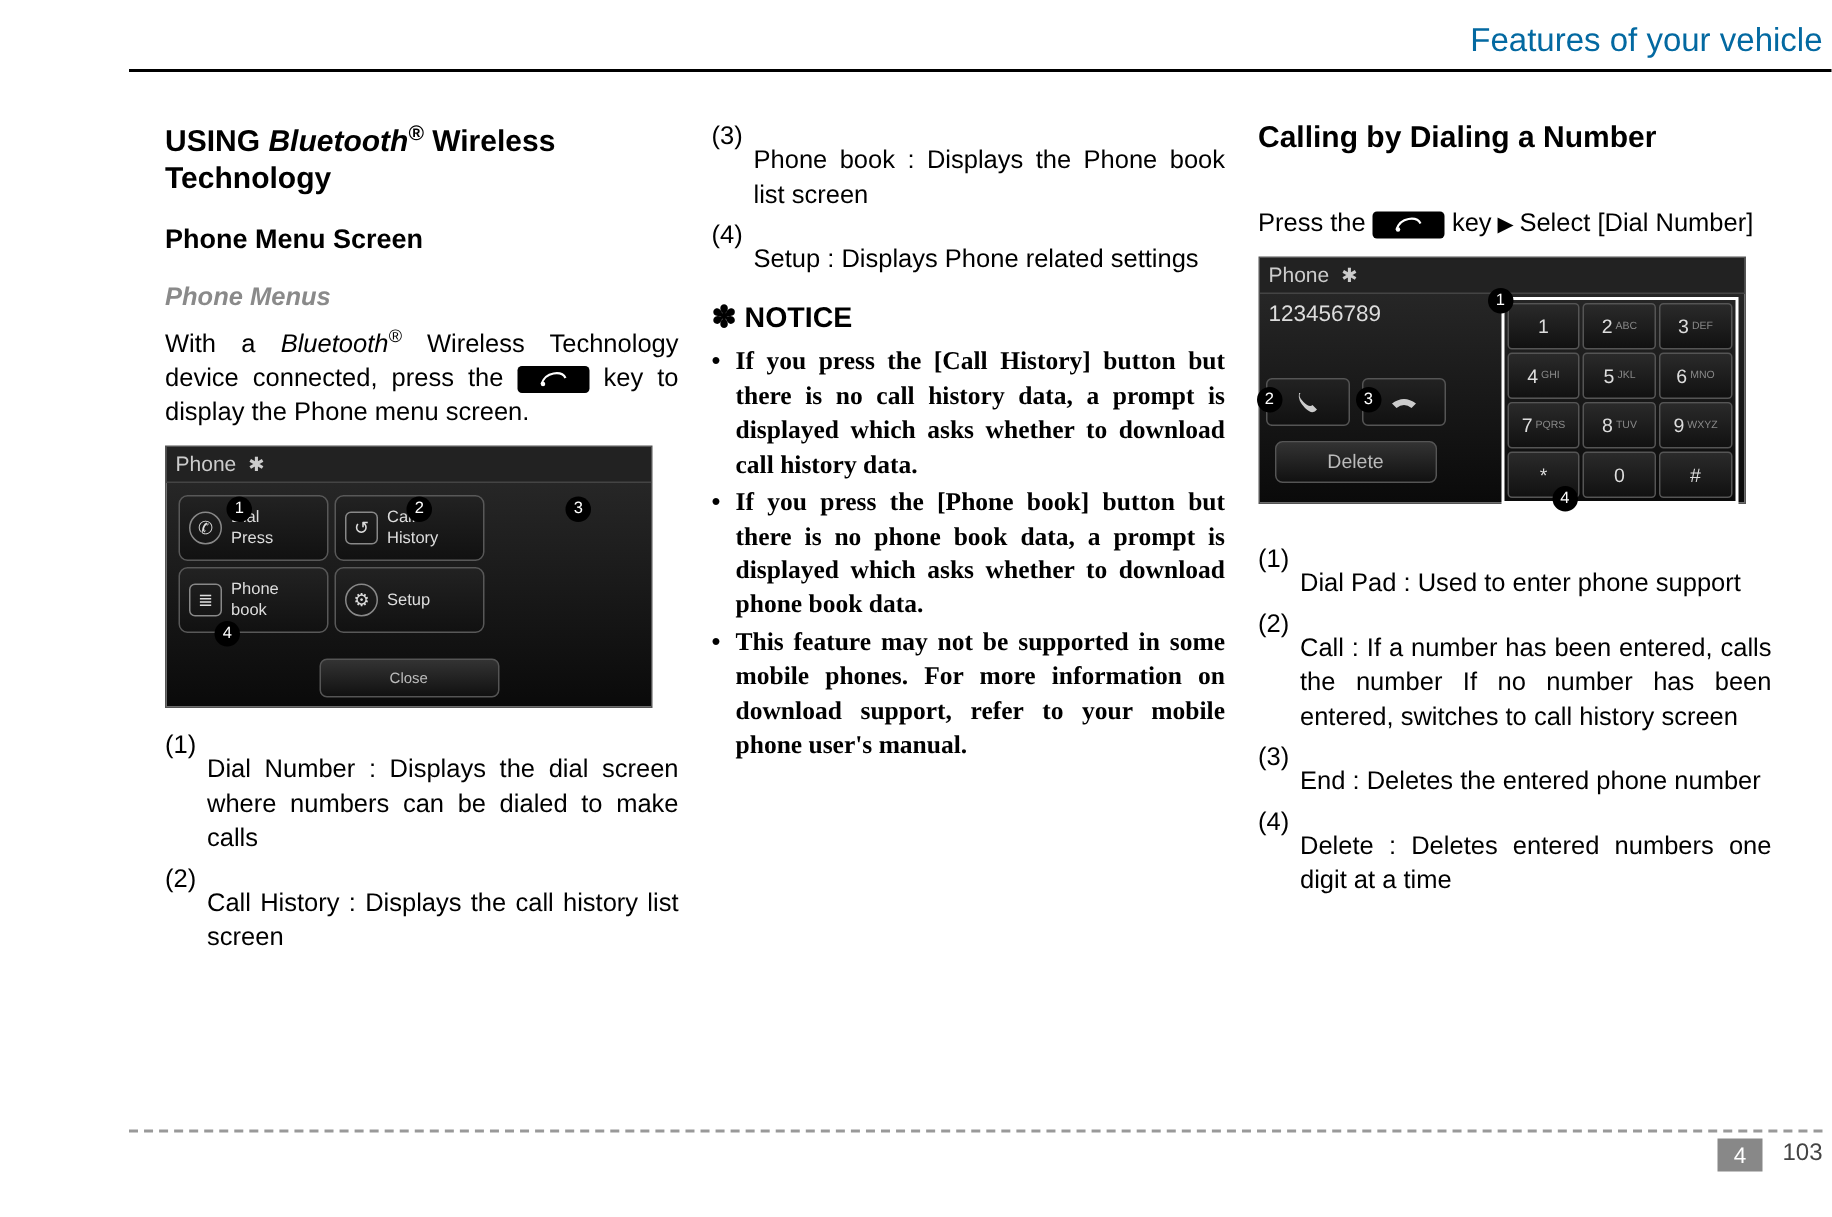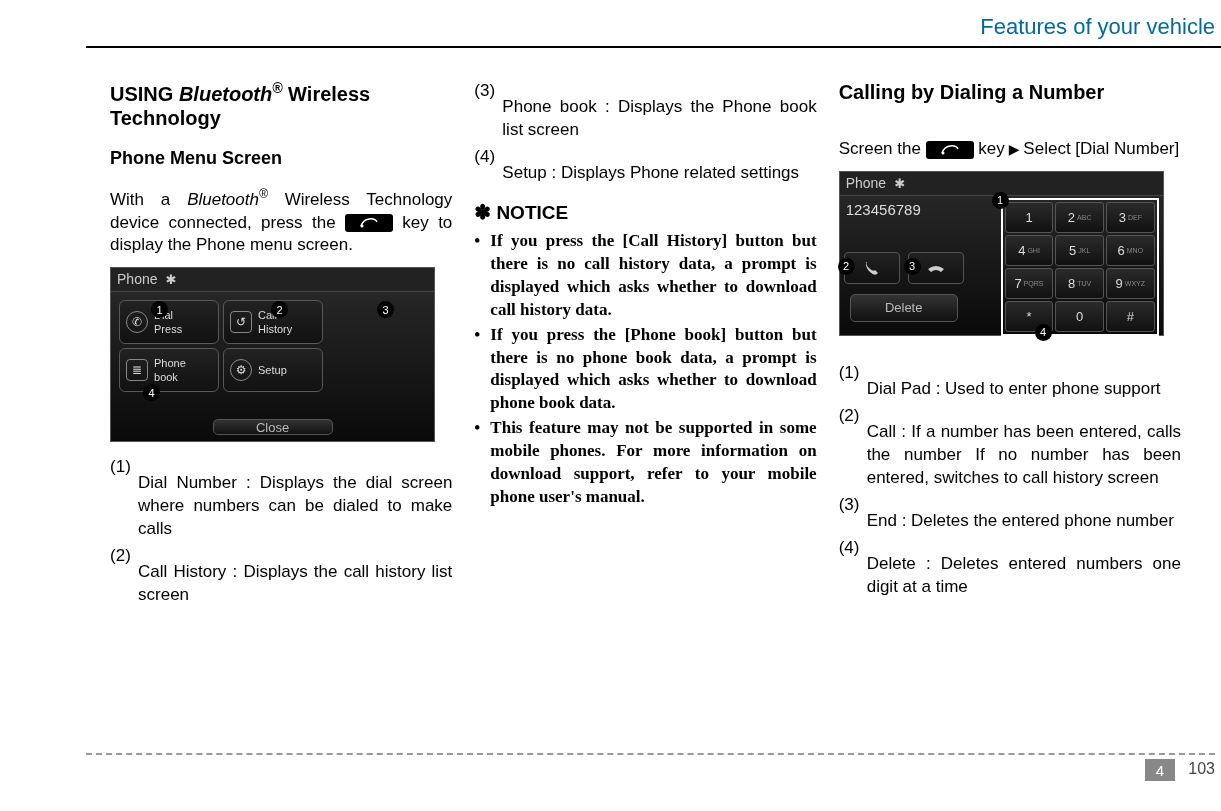--- a/index.html
+++ b/index.html
@@ -130,26 +130,26 @@
     display: flex; align-items: center; justify-content: center;
     font-size: 12px;
   }
   .menu-btn-sq .mico { border-radius: 4px; }
   .close-btn {
     position: absolute;
     bottom: 6px;
     left: 50%;
     transform: translateX(-50%);
     width: 120px;
-    height: 16px;
+    height: 26px;
     background: linear-gradient(#333,#111);
     border: 1px solid #555;
     border-radius: 5px;
     display: flex; align-items: center; justify-content: center;
-    font-size: 13px; color: #bbb;
+    font-size: 10px; color: #bbb;
   }
   .circ-badge {
     position: absolute;
     width: 17px; height: 17px;
     background: #000;
     color: #fff;
     border-radius: 50%;
     font-size: 11px;
     display: flex; align-items: center; justify-content: center;
     z-index: 5;
@@ -246,20 +246,21 @@
 <div class="header-line"></div>
 
 <div class="columns">
 
   <div class="col">
     <h2>
       <span>USING </span><span class="ital">Bluetooth</span><span class="reg ital">®</span><span>  Wireless Technology</span>
     </h2>
     <h3>Phone Menu Screen</h3>
     <div style="height:12px"></div>
+    <h4 class="sub">Phone Menus</h4>
     <p class="justify">
       <span>With a </span><span style="font-style:italic">Bluetooth</span><span style="font-style:italic;font-size:12px;vertical-align:super">®</span><span> Wireless Technology device connected, press the </span><span class="phone-key"><svg width="20" height="14" viewBox="0 0 20 14">
             <path d="M2 10 Q4 4 10 3 Q16 2 18 6" stroke="#fff" stroke-width="1.5" fill="none"></path>
             <circle cx="3" cy="10" r="1.5" fill="#fff"></circle>
           </svg></span><span> key to display the Phone menu screen.</span>
     </p>
 
     <div class="shot shot1">
       <div class="shot-top">
         <span>Phone</span>
@@ -327,21 +328,21 @@
           <div class="dot">•</div>
           <div class="txt">This feature may not be supported in some mobile phones. For more information on download support, refer to your mobile phone user's manual.</div>
         </div>
     </div>
   </div>
 
   <div class="col">
     <h2>Calling by Dialing a Number</h2>
     <div style="height:18px"></div>
     <p class="justify">
-      <span>Screen the  </span><span class="phone-key"><svg width="20" height="14" viewBox="0 0 20 14">
+      <span>Press the  </span><span class="phone-key"><svg width="20" height="14" viewBox="0 0 20 14">
             <path d="M2 10 Q4 4 10 3 Q16 2 18 6" stroke="#fff" stroke-width="1.5" fill="none"></path>
             <circle cx="3" cy="10" r="1.5" fill="#fff"></circle>
           </svg></span><span>  key</span><span class="arrow"> ▶ </span><span>Select [Dial Number]</span>
     </p>
 
     <div class="shot shot2">
       <div class="shot-top">
         <span>Phone</span>
         <span class="bt-ico">✱</span>
       </div>

